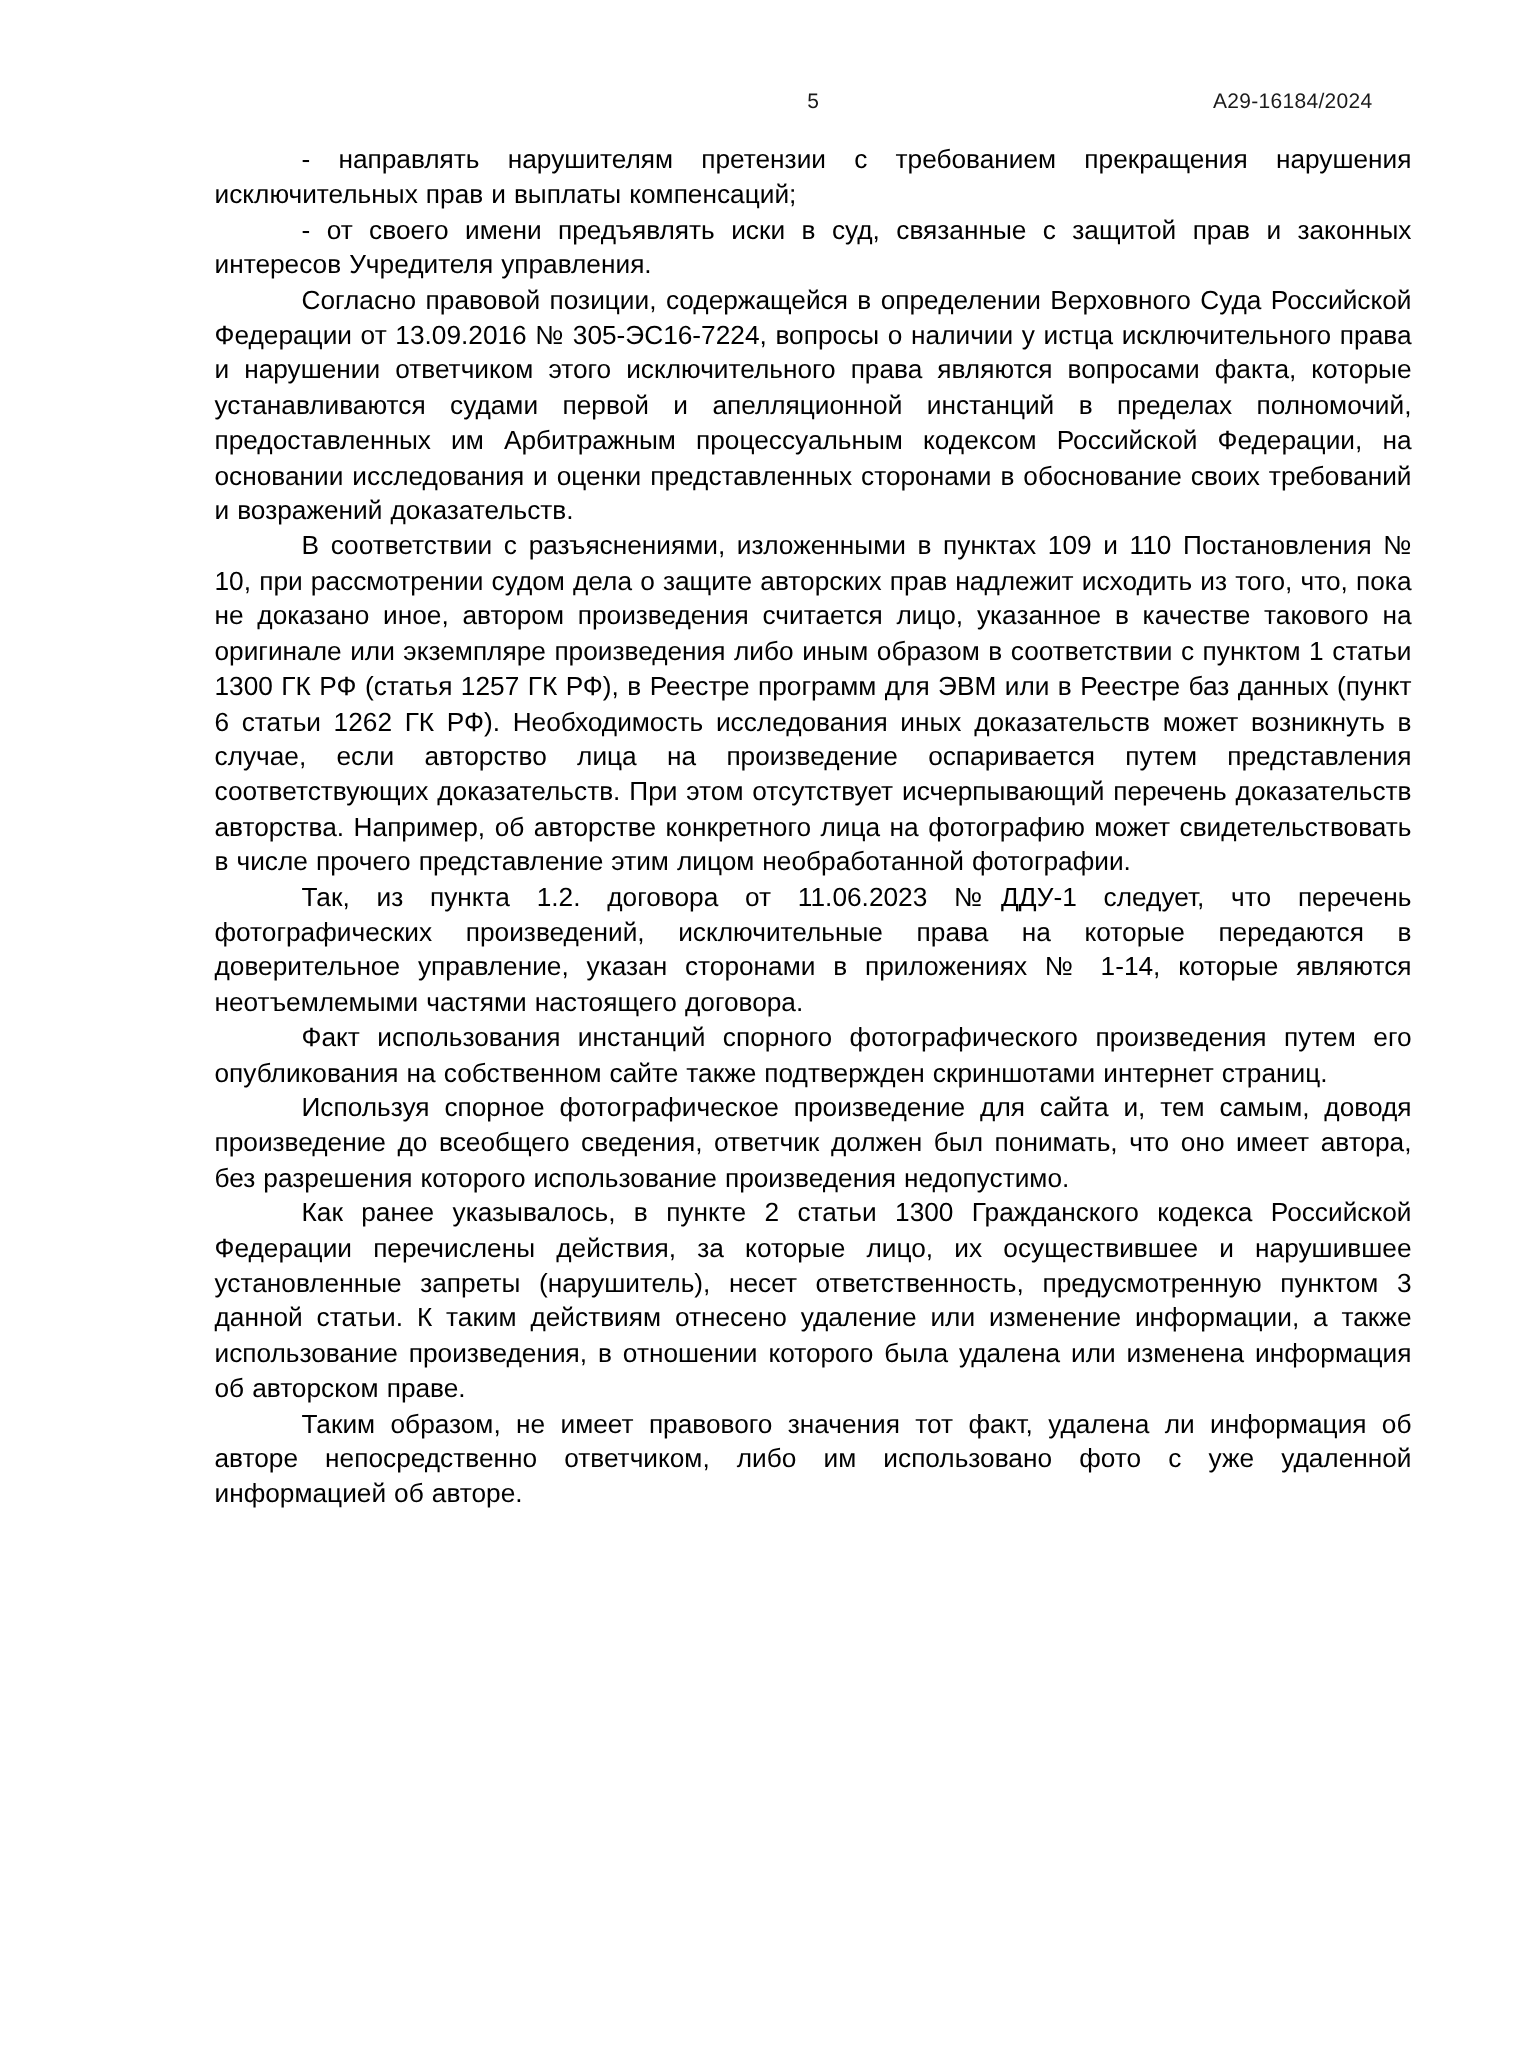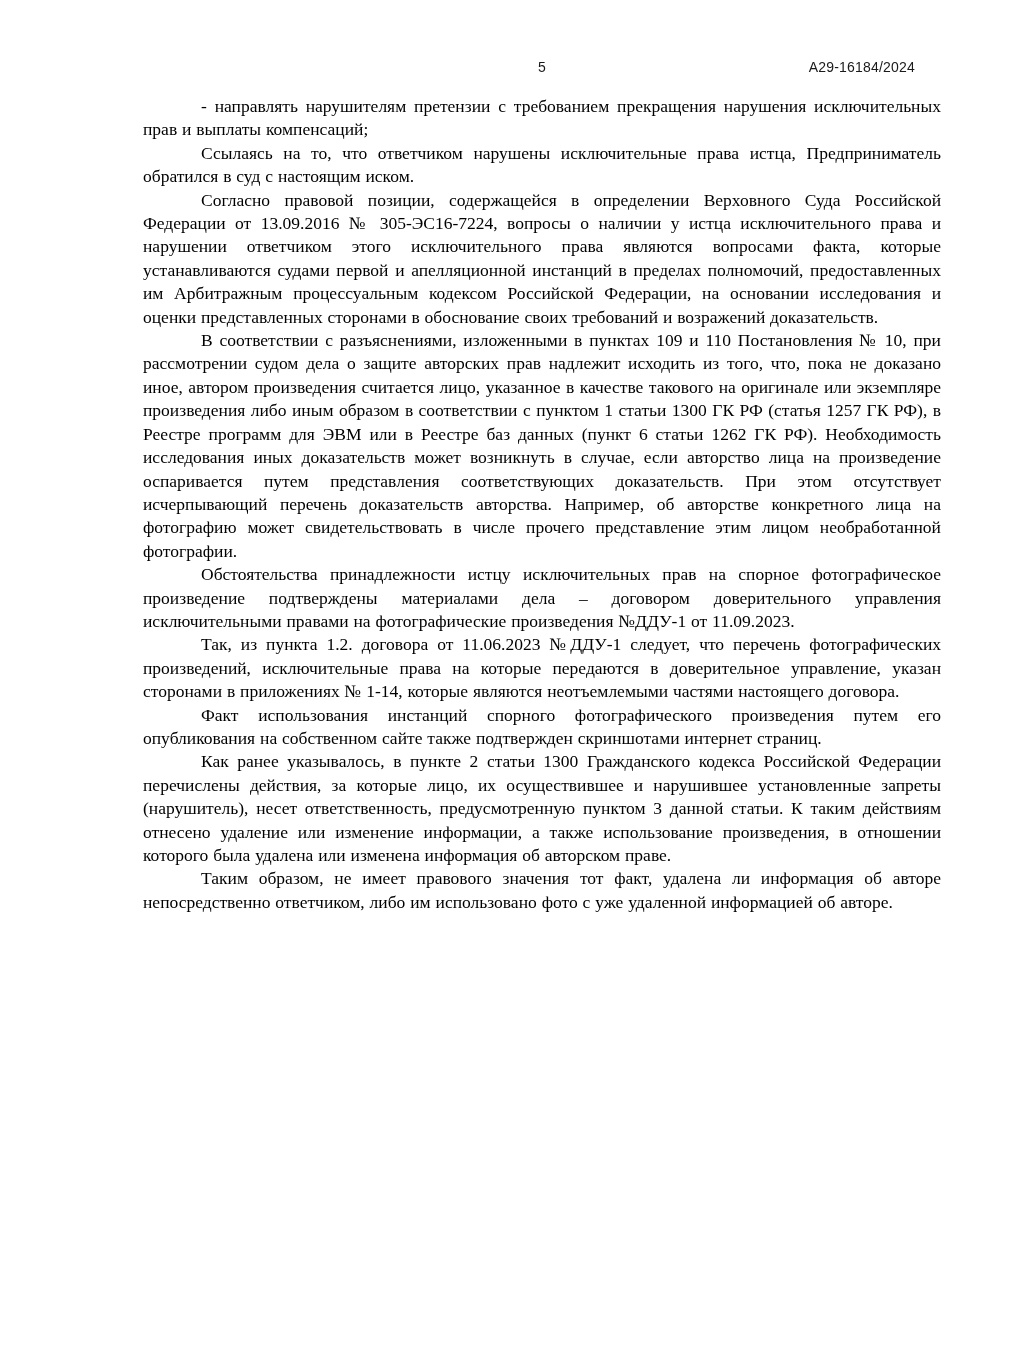--- a/index.html
+++ b/index.html
@@ -37,21 +37,21 @@
     right: 26px;
     top: 0;
     text-align: center;
     letter-spacing: 0.2px;
   }
   .document-body {
     position: absolute;
     top: 95px;
     left: 143px;
     width: 798px;
-    font-family: Liberation Serif, serif;
+    font-family: Liberation Sans, sans-serif;
     font-size: 17.5px;
     line-height: 23.4px;
     text-align: justify;
     color: #000000;
   }
   .document-body p {
     margin: 0;
     padding: 0;
     text-indent: 58px;
     word-spacing: 0.5px;
@@ -62,23 +62,23 @@
 
 <div class="page">
 
   <div class="page-header">
     <span class="page-number">5</span>
     <span class="case-number">А29-16184/2024</span>
   </div>
 
   <div class="document-body">
     <p>- направлять нарушителям претензии с требованием прекращения нарушения исключительных прав и выплаты компенсаций;</p>
-    <p>Ссылаясь на то, что ответчиком нарушены исключительные права истца, Предприниматель обратился в суд с настоящим иском.</p>
+    <p>- от своего имени предъявлять иски в суд, связанные с защитой прав и законных интересов Учредителя управления.</p>
     <p>Согласно правовой позиции, содержащейся в определении Верховного Суда Российской Федерации от 13.09.2016 № 305-ЭС16-7224, вопросы о наличии у истца исключительного права и нарушении ответчиком этого исключительного права являются вопросами факта, которые устанавливаются судами первой и апелляционной инстанций в пределах полномочий, предоставленных им Арбитражным процессуальным кодексом Российской Федерации, на основании исследования и оценки представленных сторонами в обоснование своих требований и возражений доказательств.</p>
     <p>В соответствии с разъяснениями, изложенными в пунктах 109 и 110 Постановления № 10, при рассмотрении судом дела о защите авторских прав надлежит исходить из того, что, пока не доказано иное, автором произведения считается лицо, указанное в качестве такового на оригинале или экземпляре произведения либо иным образом в соответствии с пунктом 1 статьи 1300 ГК РФ (статья 1257 ГК РФ), в Реестре программ для ЭВМ или в Реестре баз данных (пункт 6 статьи 1262 ГК РФ). Необходимость исследования иных доказательств может возникнуть в случае, если авторство лица на произведение оспаривается путем представления соответствующих доказательств. При этом отсутствует исчерпывающий перечень доказательств авторства. Например, об авторстве конкретного лица на фотографию может свидетельствовать в числе прочего представление этим лицом необработанной фотографии.</p>
-    <p>Обстоятельства принадлежности истцу исключительных прав на спорное фотографическое произведение подтверждены материалами дела – договором доверительного управления исключительными правами на фотографические произведения №ДДУ-1 от 11.09.2023.</p>
     <p>Так, из пункта 1.2. договора от 11.06.2023 №ДДУ-1 следует, что перечень фотографических произведений, исключительные права на которые передаются в доверительное управление, указан сторонами в приложениях № 1-14, которые являются неотъемлемыми частями настоящего договора.</p>
     <p>Факт использования инстанций спорного фотографического произведения путем его опубликования на собственном сайте также подтвержден скриншотами интернет страниц.</p>
+    <p>Используя спорное фотографическое произведение для сайта и, тем самым, доводя произведение до всеобщего сведения, ответчик должен был понимать, что оно имеет автора, без разрешения которого использование произведения недопустимо.</p>
     <p>Как ранее указывалось, в пункте 2 статьи 1300 Гражданского кодекса Российской Федерации перечислены действия, за которые лицо, их осуществившее и нарушившее установленные запреты (нарушитель), несет ответственность, предусмотренную пунктом 3 данной статьи. К таким действиям отнесено удаление или изменение информации, а также использование произведения, в отношении которого была удалена или изменена информация об авторском праве.</p>
     <p>Таким образом, не имеет правового значения тот факт, удалена ли информация об авторе непосредственно ответчиком, либо им использовано фото с уже удаленной информацией об авторе.</p>
   </div>
 
 </div>
 
 </body></html>

